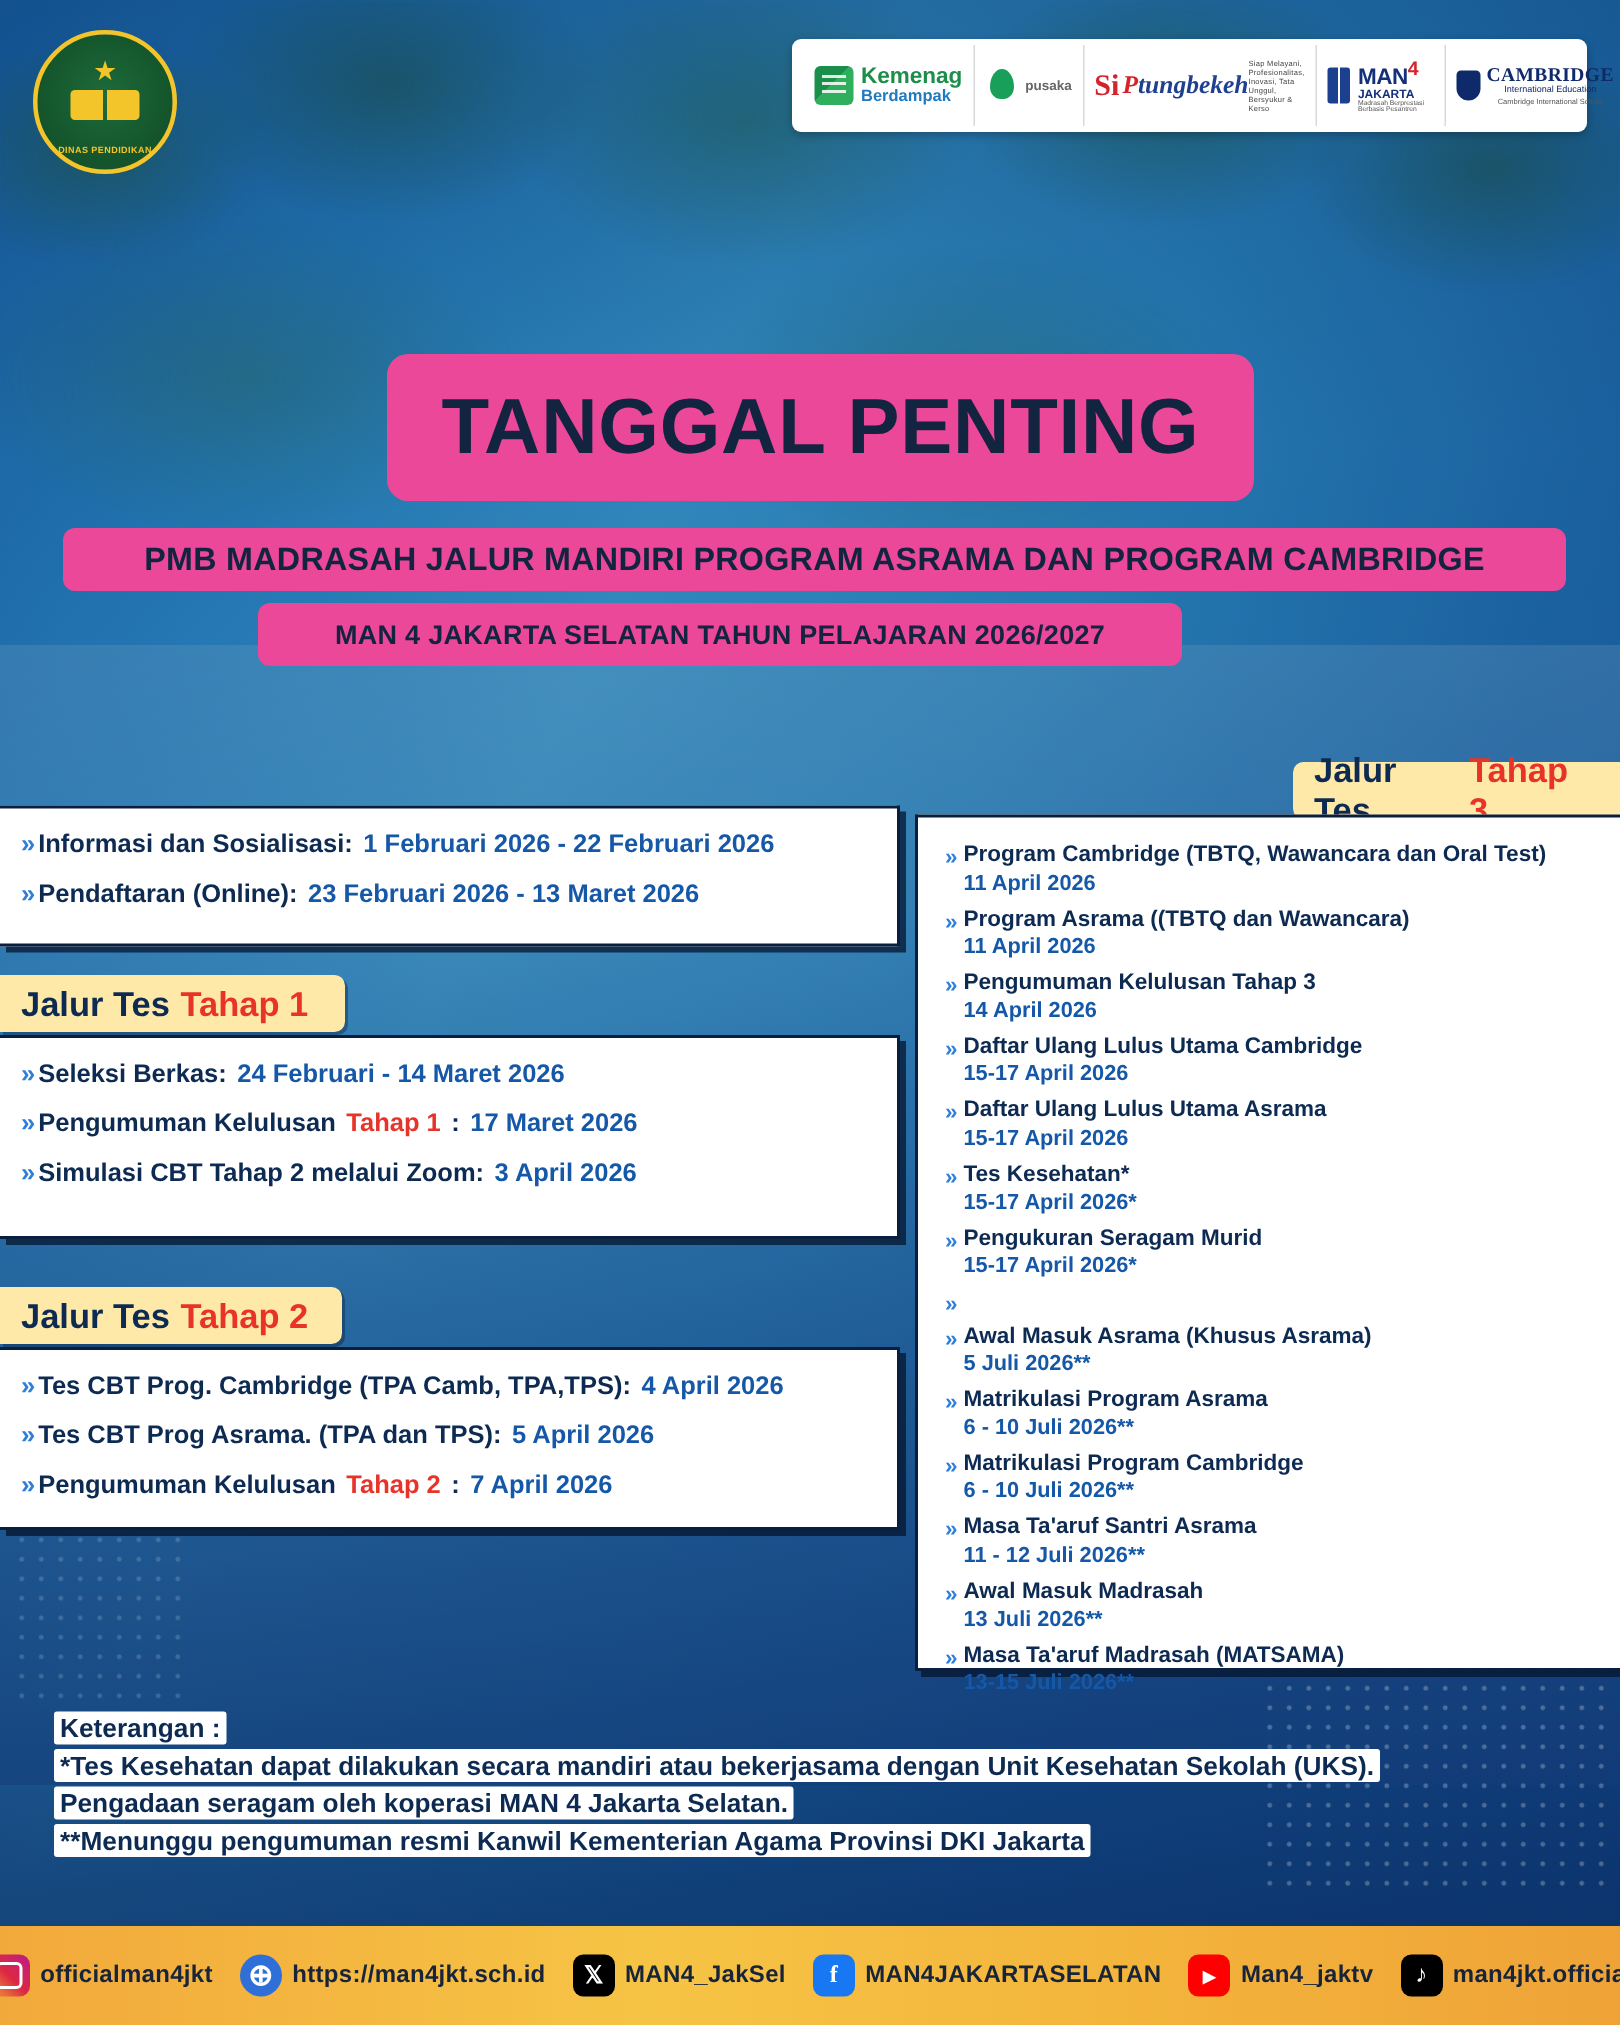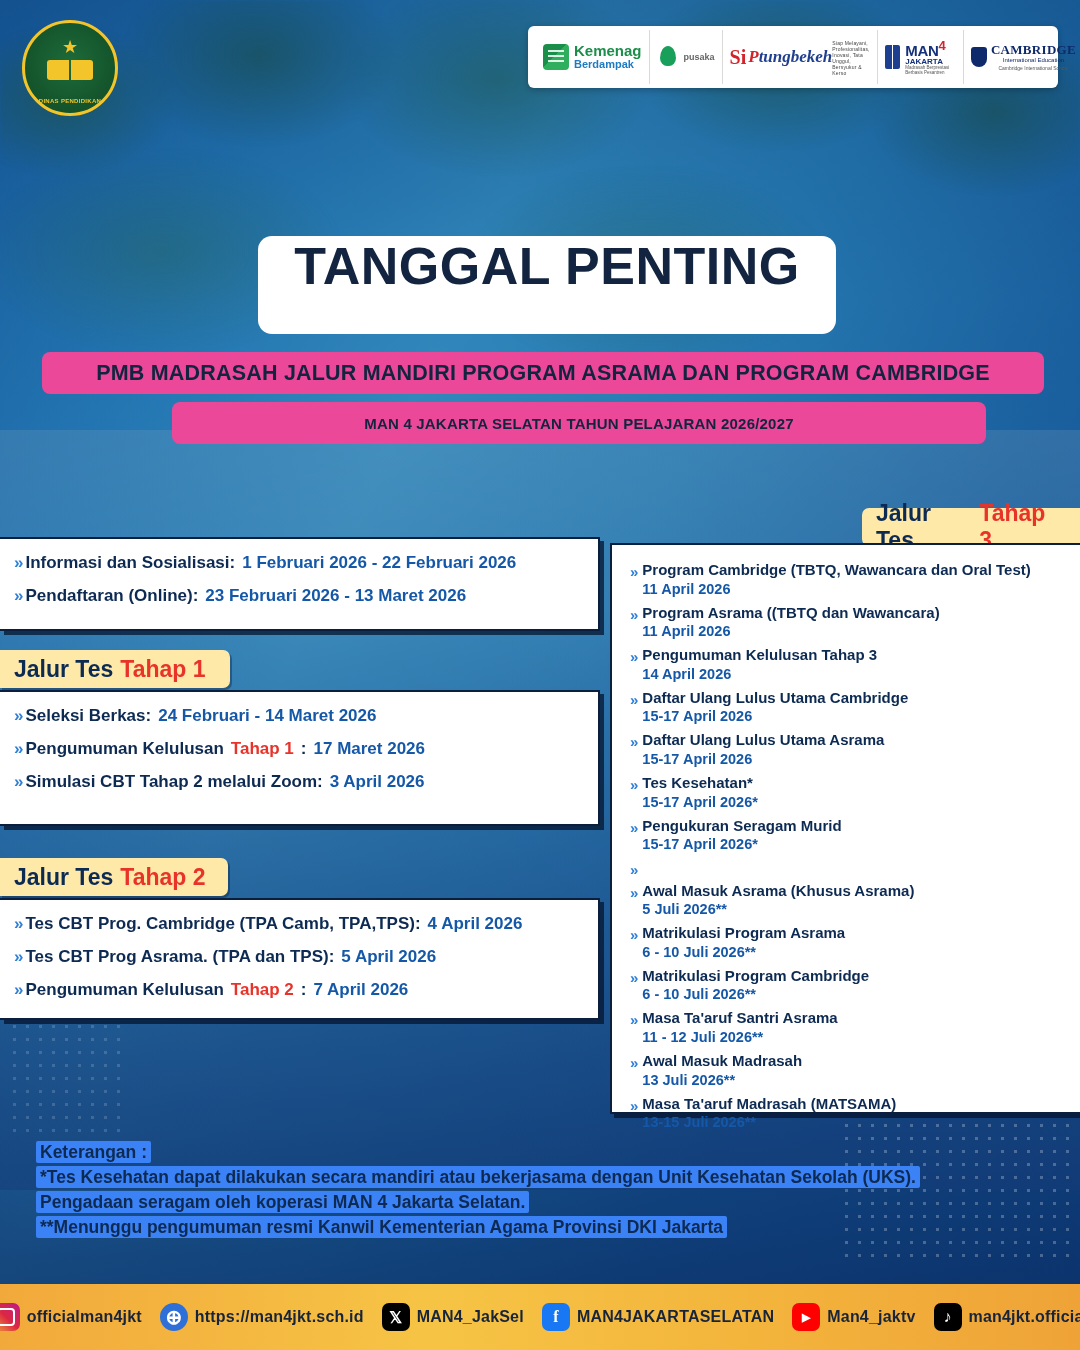--- a/index.html
+++ b/index.html
@@ -121,33 +121,33 @@
   .camb-wrap { display:flex; align-items:center; gap:4px;text-align:center; }
   .camb-shield { width: 16px; height: 20px; background:#0f2a6b; border-radius: 3px 3px 8px 8px; }
   .camb-txt { line-height: 1.1; }
   .camb-txt .c1 { font-size: 13px; font-weight: bold; color:#0f2a6b; font-family:"Liberation Serif", serif; letter-spacing:.3px;}
   .camb-txt .c2 { font-size: 6px; color:#0f2a6b; }
   .camb-txt .c3 { font-size: 5px; color:#555; margin-top:2px; }
 
   
   .title-pill {
     position: absolute; left: 258px; top: 236px; width: 578px; height: 98px;
-    background: #ffffff; border-radius: 14px;
-    display: flex; align-items: flex-start; justify-content: center;
+    background: #ec4899; border-radius: 14px;
+    display: flex; align-items: center; justify-content: center;
   }
   .title-pill span {
     font-size: 52px; font-weight: bold; color: #12243f; letter-spacing: .5px;
   }
   .sub-pill {
     position: absolute; background: #ec4899; border-radius: 8px;
     display: flex; align-items: center; justify-content: center;
     font-weight: bold; color: #12243f;
   }
   .sub1 { left: 42px; top: 352px; width: 1002px; height: 42px; font-size: 21.5px; letter-spacing: .2px; }
-  .sub2 { left: 172px; top: 402px; width: 814px; height: 42px; font-size: 15px; letter-spacing: .2px; }
+  .sub2 { left: 172px; top: 402px; width: 616px; height: 42px; font-size: 18px; letter-spacing: .2px; }
 
   
   .panel {
     position: absolute;
     background: #ffffff;
     border: 2px solid #0a1f3d;
     box-shadow: 4px 4px 0 rgba(5,20,45,0.75);
   }
   .panel-top { left: 0px; top: 537px; width: 600px; height: 94px; border-left: none; }
   .panel-t1  { left: 0px; top: 690px; width: 600px; height: 136px; border-left: none; }
@@ -189,21 +189,21 @@
   .ritem .chev { font-size: 15px; top: 2px; letter-spacing: -4px; }
   .ritem .txtwrap { line-height: 1.16; }
   .ritem .rname { font-size: 15px; font-weight: bold; color: #0d2a52; }
   .ritem .rdate { font-size: 14.5px; font-weight: bold; color: #1558a8; }
 
   
   .ket {
     position: absolute; left: 36px; top: 1140px; width: 960px;
     color: #0d2a52; font-weight: bold; font-size: 17.5px; line-height: 1.42;
   }
-  .ket span.hl { background: #3b82f6; padding: 1px 4px; border-radius: 2px; display:inline; box-decoration-break: clone; -webkit-box-decoration-break: clone; }
+  .ket span.hl { background: #ffffff; padding: 1px 4px; border-radius: 2px; display:inline; box-decoration-break: clone; -webkit-box-decoration-break: clone; }
 
   
   .footer {
     position: absolute; left: 0; right: 0; bottom: 0; height: 66px;
     background: linear-gradient(90deg, #f2a93b 0%, #f6c445 40%, #f3b43c 70%, #efa337 100%);
     display: flex; align-items: center; justify-content: center; gap: 18px;
     padding: 0 16px;
   }
   .fitem { display: flex; align-items: center; gap: 7px; }
   .fitem .ftxt { font-size: 16px; font-weight: bold; color: #17243a; letter-spacing: .2px; }

